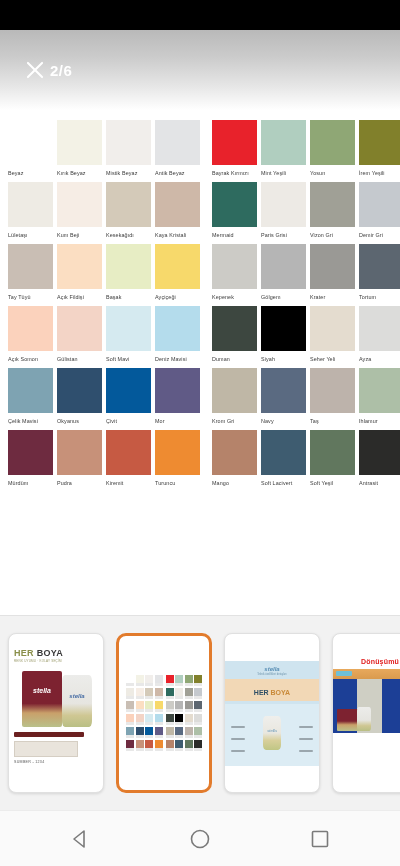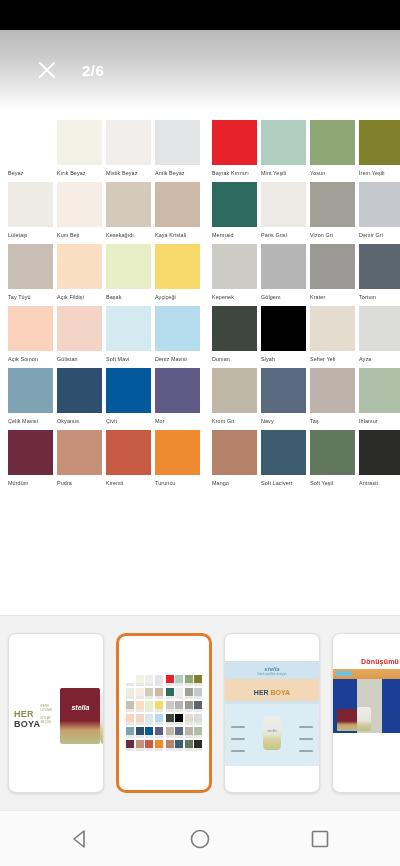--- a/index.html
+++ b/index.html
@@ -10,21 +10,21 @@
   }
   .screen { position:relative; width:400px; height:866px; background:#fff; }
 
   
   .status-bar { height:30px; background:#000; width:100%; }
 
   
   .header {
     position:relative; height:80px; width:100%;
     background:linear-gradient(to bottom, #b9b9b9 0%, #cccccc 35%, #e6e6e6 70%, #ffffff 100%);
-    display:flex; align-items:center; padding-left:32px; gap:20px;
+    display:flex; align-items:center; padding-left:20px; 
   }
   .close-btn {
     width:30px; height:30px; position:relative; cursor:pointer;
     flex:0 0 auto;
   }
   .close-btn:before, .close-btn:after {
     content:""; position:absolute; left:4px; top:14px;
     width:22px; height:2px; background:#fff; border-radius:1px;
   }
   .close-btn:before { transform:rotate(45deg); }
@@ -70,21 +70,21 @@
     box-shadow:0 1px 3px rgba(0,0,0,.12);
     overflow:hidden; position:relative; cursor:pointer;
     display:flex; align-items:center; justify-content:center;
   }
   .thumb.selected {
     border:3px solid #E27B2C; box-shadow:none; border-radius:10px;
   }
   .thumb-inner { width:100%; height:100%; position:relative; }
 
   
-  .t1 { padding:2px 5px; display:flex; align-items:center; }
+  .t1 { padding:2px 5px; display:flex; flex-direction:column; }
   .t1-title { font-size:9px; font-weight:bold; letter-spacing:.3px; margin-top:12px; color:#2f2f2f;}
   .t1-title .g { color:#8a8f4a; }
   .t1-title .blk { color:#3a3a3a; }
   .t1-sub { font-size:3px; color:#9a9a6a; letter-spacing:.2px; margin-top:1px;}
   .t1-prod { position:relative; width:86px; height:62px; margin-top:4px; }
   .t1-box {
     position:absolute; left:8px; top:4px; width:40px; height:56px;
     background:linear-gradient(to bottom,#7d2230 0%,#7d2230 58%,#c9a06a 75%,#b9c08a 100%);
     border-radius:2px;
   }

